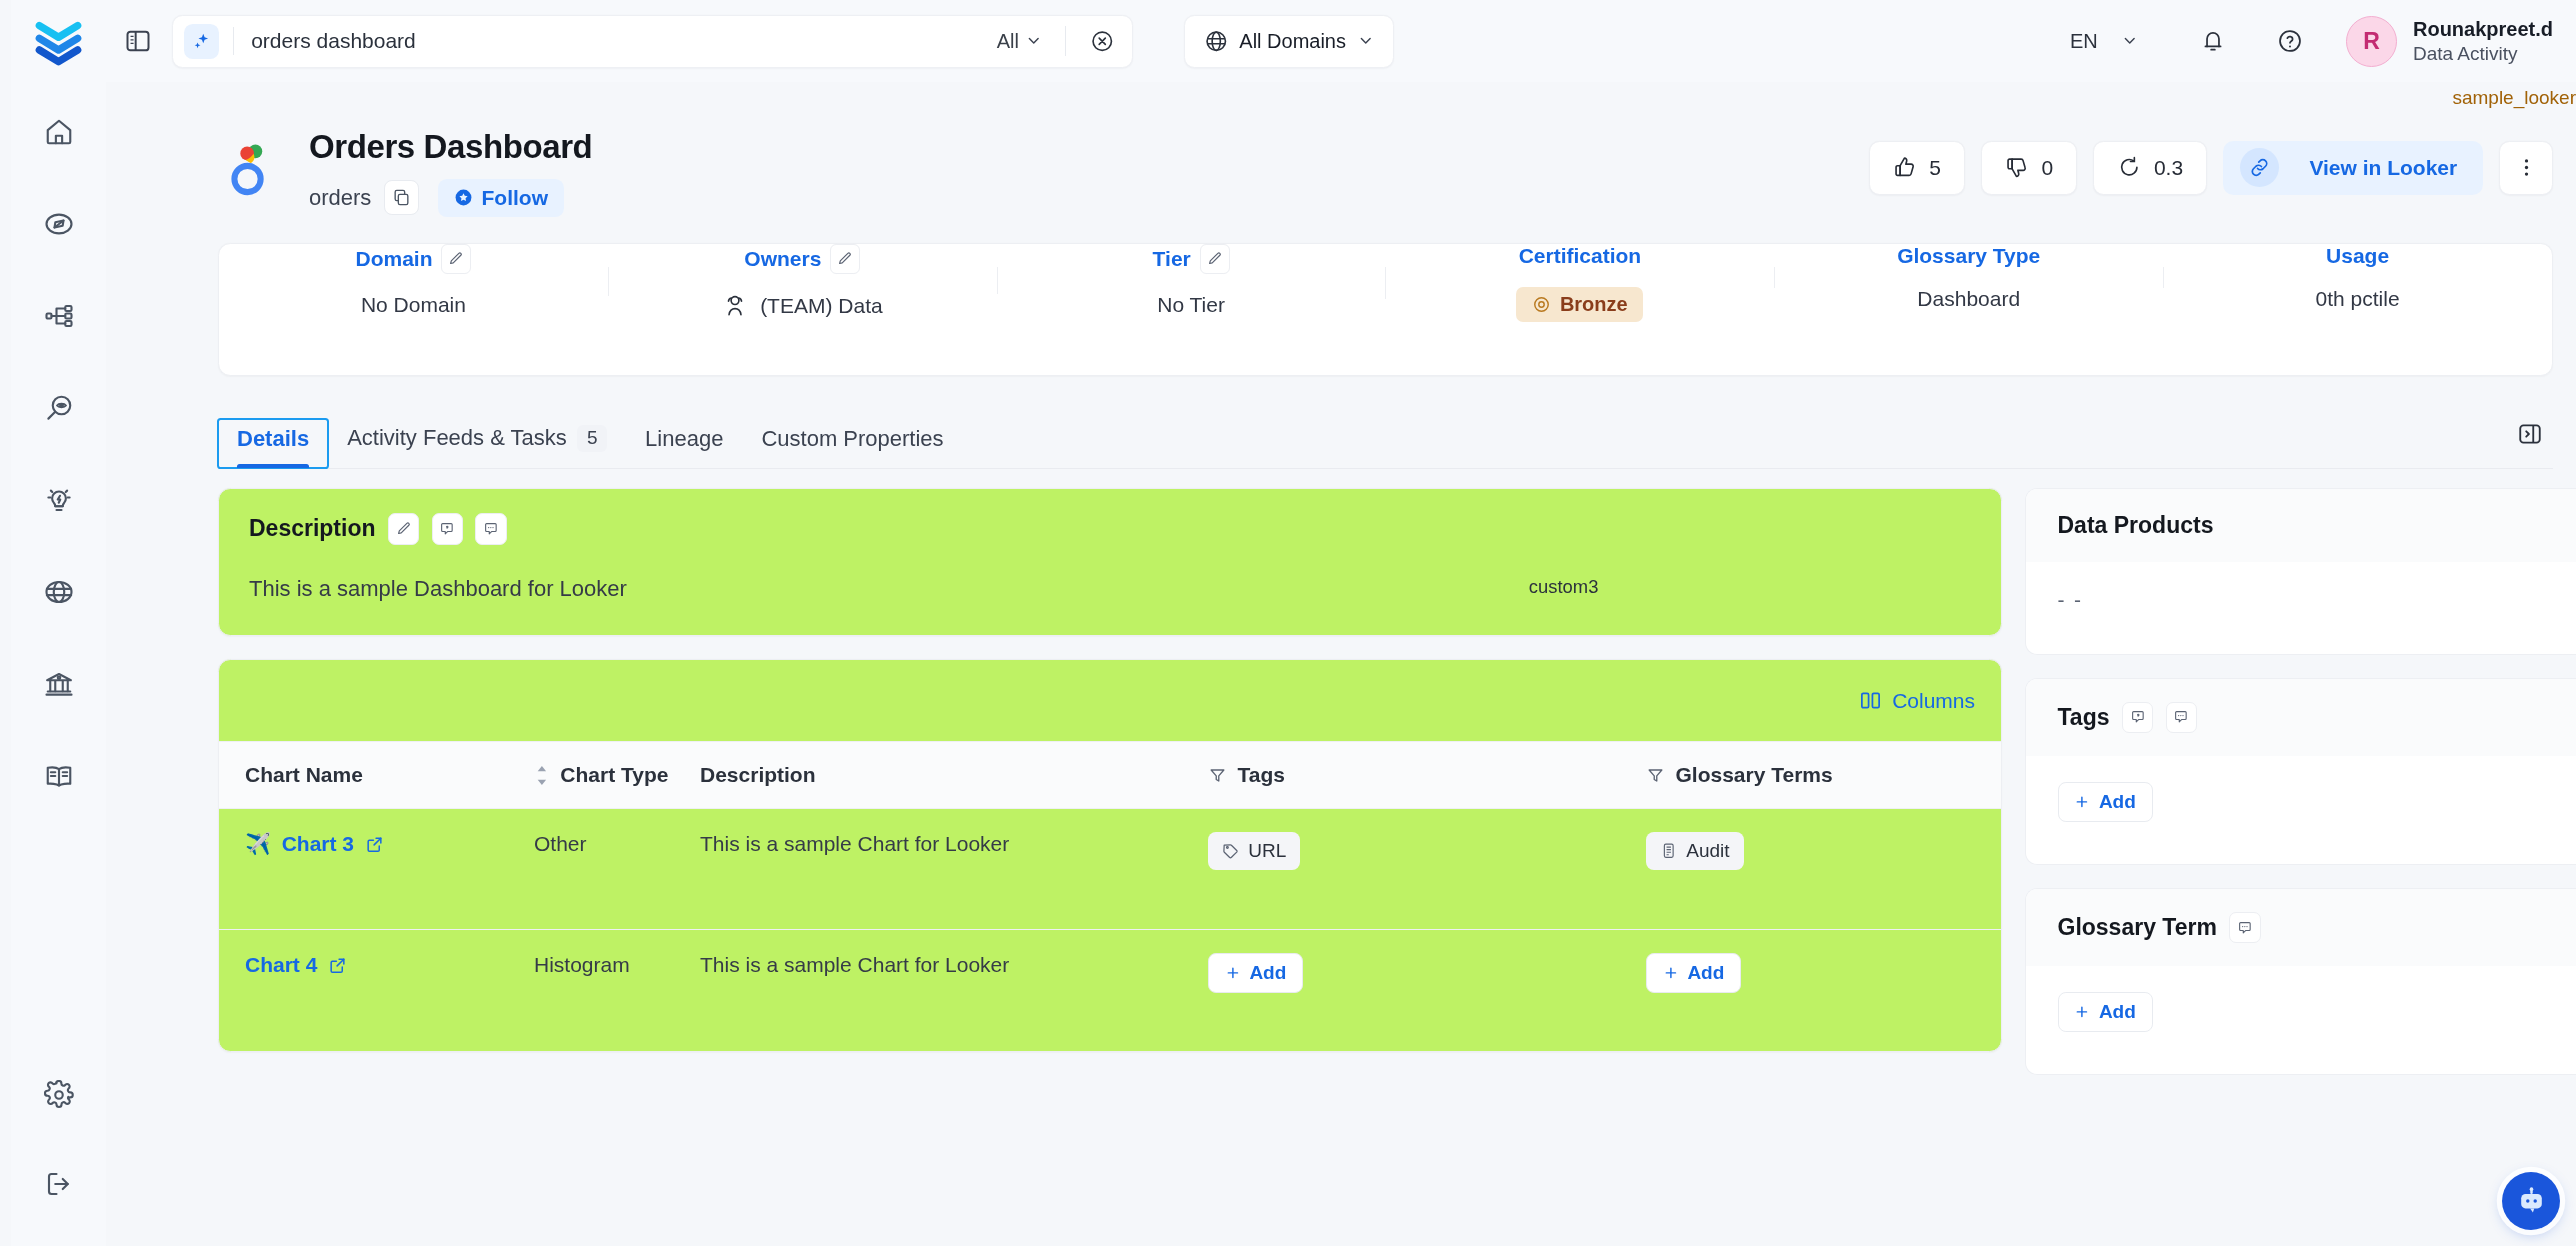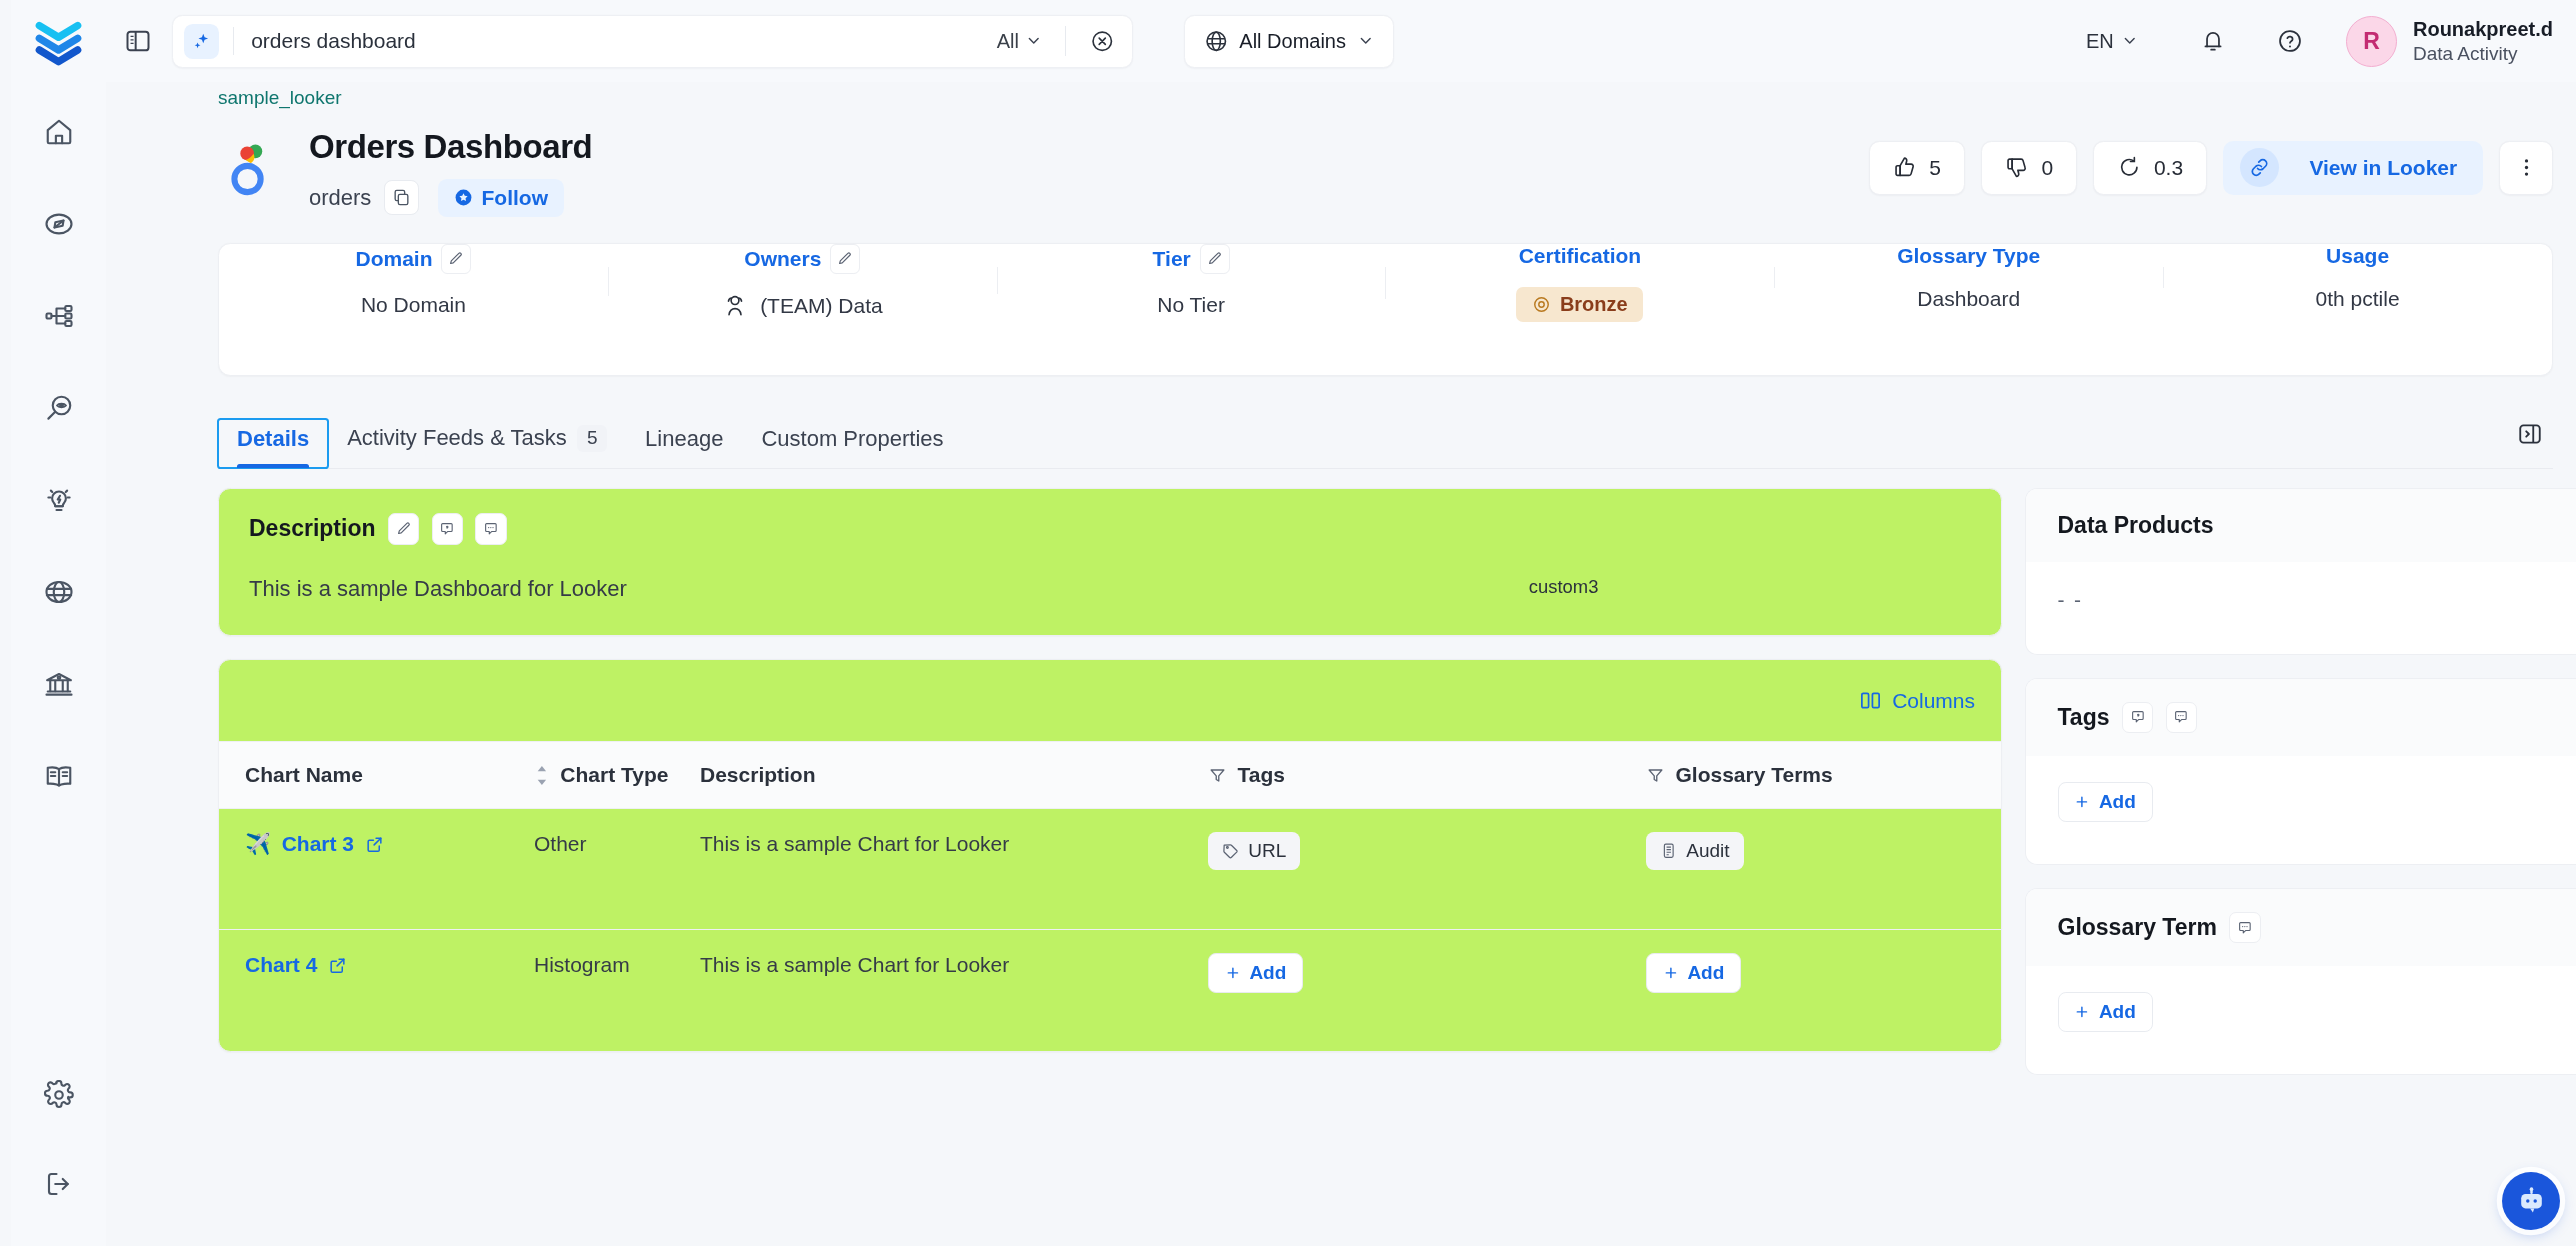--- a/index.html
+++ b/index.html
@@ -69,36 +69,36 @@
   .search-sep { width:0.9px; height:30px; background:#e7eaef; margin:0 19px; flex:0 0 0.9px;}
   .clear-btn { width: 35px; height:35px; display:flex;align-items:center;justify-content:center;cursor:pointer;}
   .domain-btn {
     margin-left: 51px;
     height: 53px; background: #fff; border: 0.9px solid #eef0f4; border-radius: 10.5px;
     display:flex; align-items:center; gap: 10.5px; padding: 0 19px; cursor: pointer;
     box-shadow: 0 0.9px 1.8px rgba(16,24,40,0.04);
     font-size: 20px; color: #181d27;
   }
   .topbar-spacer { flex: 1; }
-  .lang-btn { display:flex; align-items:center; gap:7px; font-size:20px; color:#2b313c; cursor:pointer; margin-right: 54px;}
+  .lang-btn { display:flex; align-items:center; gap:23px; font-size:20px; color:#2b313c; cursor:pointer; margin-right: 54px;}
   .icon-btn { width:42px; height:42px; display:flex;align-items:center;justify-content:center;cursor:pointer; margin-right: 35px;}
   .avatar {
     width: 51px; height: 51px; border-radius: 50%;
     background: #fbd7e8; border: 0.9px solid #f3aed0;
     display:flex;align-items:center;justify-content:center;
     color:#c32b72; font-size: 23px; font-weight: 700;
     margin-right: 15.8px; flex:0 0 51px; cursor:pointer;
   }
   .user-meta { display:flex; flex-direction:column; justify-content:center; line-height:1.25; cursor:pointer;}
   .user-name { font-size: 20px; font-weight: 700; color:#181d27; }
   .user-role { font-size: 19px; color:#4a5160; }
 
   
   .page { flex: 1; display:flex; flex-direction:column; min-height:0; }
-  .breadcrumb { padding: 5.3px 0 0 112px; font-size: 19px; color:#0f766e; }
+  .breadcrumb { padding: 5.3px 0 0 112px; font-size: 19px; color:#a16207;text-align:right; }
 
   .title-row {
     display: flex; align-items: flex-start;
     padding: 19px 0 0 112px;
   }
   .entity-logo { width: 63px; height: 63px; flex:0 0 63px; margin-top: 8.8px; }
   .title-block { margin-left: 28px; }
   .entity-title { font-size: 33px; font-weight: 700; letter-spacing: -0.4px; color:#14181f; }
   .sub-row { display:flex; align-items:center; gap: 12.3px; margin-top: 12.3px; }
   .sub-name { font-size: 22px; color:#3b4250; }

